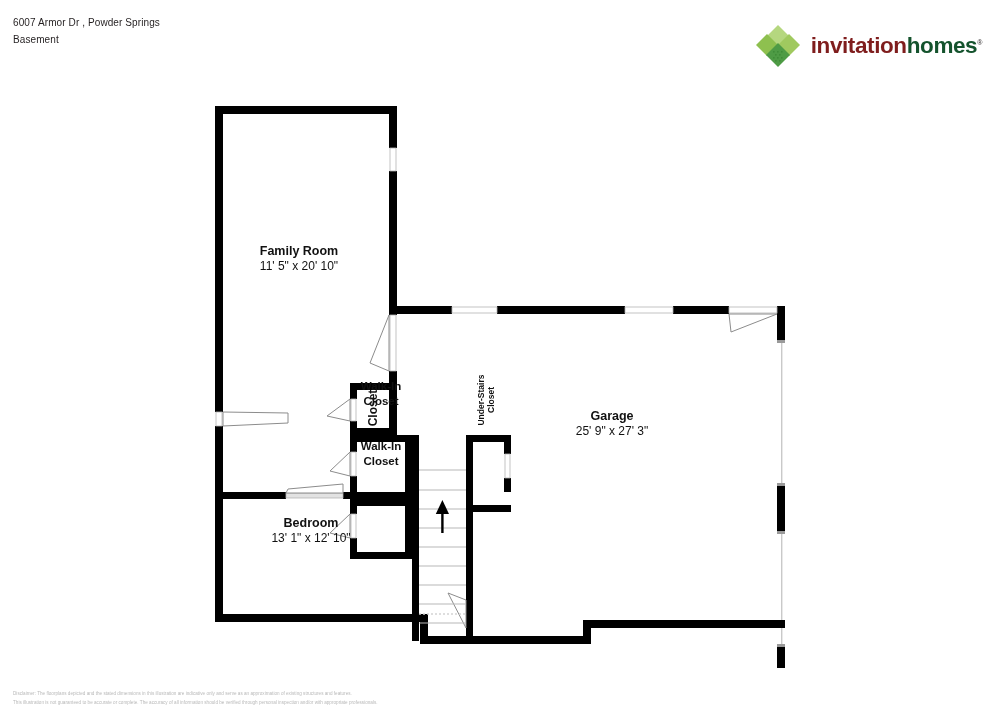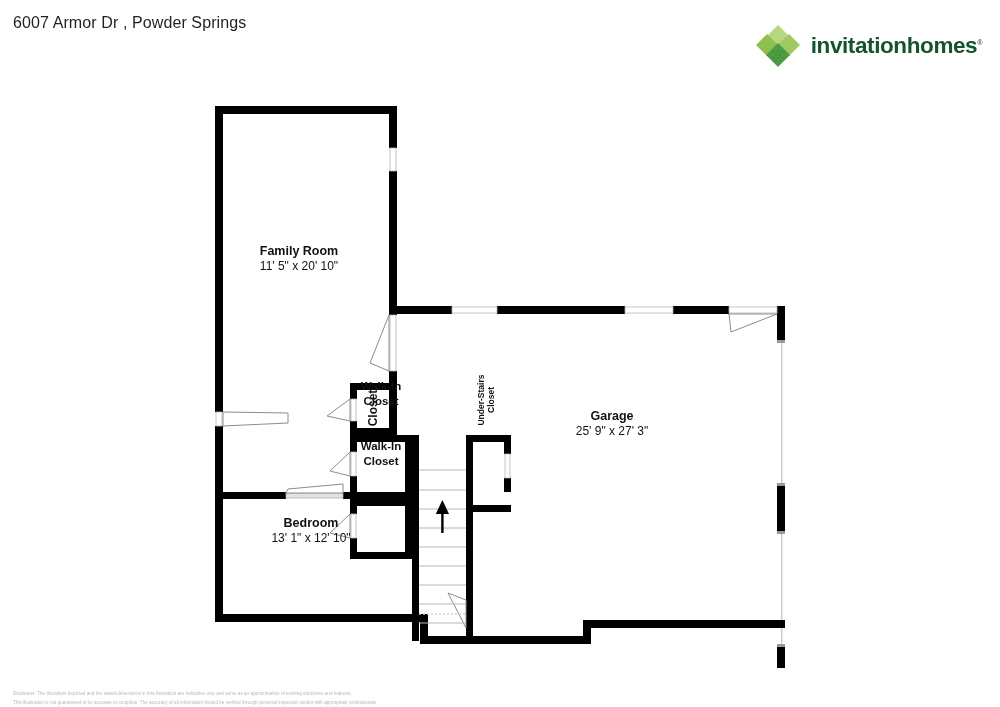--- a/index.html
+++ b/index.html
@@ -24,21 +24,21 @@
     width: 1000px;
     height: 80px;
   }
   #address-block {
     position: absolute;
     left: 13px;
     top: 14px;
     line-height: 17px;
   }
   #address-block .line {
-    font-size: 16px;
+    font-size: 10px;
     color: #231f20;
     letter-spacing: 0.1px;
     white-space: nowrap;
   }
 
   
   #logo {
     position: absolute;
     right: 18px;
     top: 24px;
@@ -52,21 +52,21 @@
     position: relative;
     margin-right: 10px;
   }
   #logo-text {
     font-size: 22.5px;
     font-weight: bold;
     letter-spacing: -0.4px;
     white-space: nowrap;
     position: relative;
   }
-  #logo-text .w1 { color: #14532d; }
+  #logo-text .w1 { color: #7f1d1d; }
   #logo-text .w2 { color: #14532d; }
   #logo-tm {
     font-size: 7px;
     color: #231f20;
     vertical-align: super;
     font-weight: normal;
   }
 
   
   #plan {
@@ -94,20 +94,21 @@
     white-space: nowrap;
   }
 </style>
 </head>
 <body>
 
 <div id="header">
 
   <div id="address-block">
     <div class="line">6007 Armor Dr , Powder Springs</div>
+    <div class="line">Basement</div>
   </div>
 
   <div id="logo">
     <div id="logo-mark">
       <svg width="46" height="44" viewBox="0 0 46 44">
 
         <polygon points="23,1 35,13 23,25 11,13" fill="#b5d77f"></polygon>
 
         <polygon points="34,10 45,21 34,32 23,21" fill="#a0c95f"></polygon>
 

